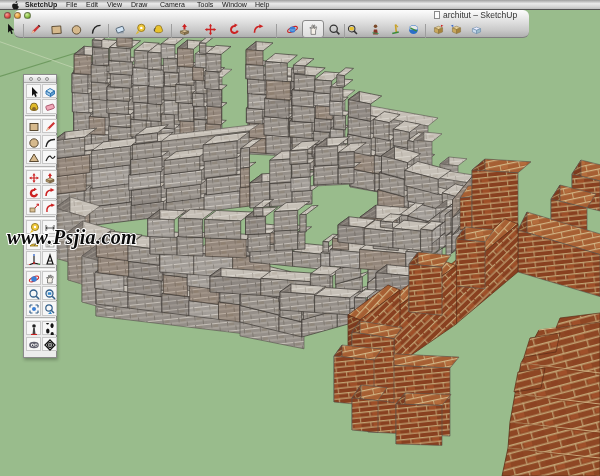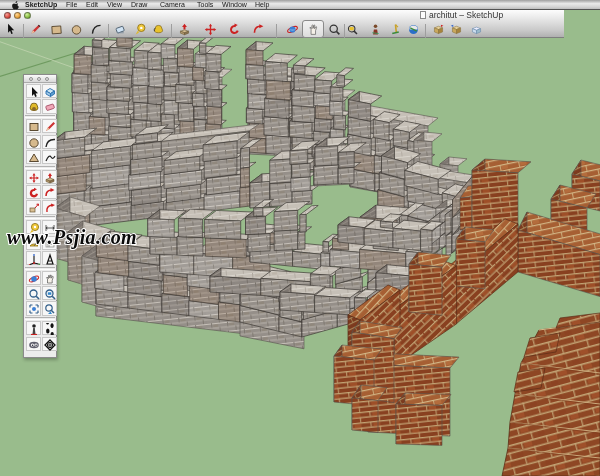--- a/index.html
+++ b/index.html
@@ -1,17 +1,17 @@
 <!DOCTYPE html>
 <html><head><meta charset="utf-8"><style>
 * { margin:0; padding:0; box-sizing:border-box; }
 body { width:600px; height:476px; overflow:hidden; font-family:"Liberation Sans",sans-serif; position:relative; background:#99bc8c; }
 #menubar { position:absolute; left:0; top:0; width:600px; height:10px; background:linear-gradient(#9f9f9f,#e9e9e9 40%,#d5d5d5 75%,#bdbdbd); border-bottom:1px solid #545454; font-size:7px; color:#141414; z-index:5; }
 #applelogo { position:absolute; left:10px; top:0.5px; }
-#titlebar { position:absolute; left:0; top:10px; width:564px; height:28px; background:linear-gradient(#fdfdfd,#e9e9e9 30%,#c9c9c9 75%,#b0b0b0); border-bottom:1px solid #7e7e7e; z-index:4; }
+#titlebar { position:absolute; left:14px; top:10px; width:515px; height:28px; background:linear-gradient(#fdfdfd,#e9e9e9 30%,#c9c9c9 75%,#b0b0b0); border-bottom:1px solid #7e7e7e; z-index:4;border-radius:6px; }
 #wtitle { position:absolute; top:0px; left:429px; font-size:8.5px; color:#333; }
 #wicon { position:absolute; top:1px; left:420px; width:6px; height:8px; background:#fcfcfc; border:0.5px solid #8a8a8a; }
 .tl { position:absolute; top:12px; width:7px; height:7px; border-radius:50%; border:0.5px solid rgba(80,80,80,0.6); z-index:6; }
 #toolbar { position:absolute; left:0; top:10px; width:600px; height:28px; z-index:5; }
 .tbi { position:absolute; top:13px; width:13px; height:13px; }
 .tsep { position:absolute; top:14px; width:1px; height:14px; background:#9e9e9e; }
 #selbg { position:absolute; left:302px; top:10px; width:22px; height:18px; background:rgba(255,255,255,0.55); border:1px solid #8a8a8a; border-radius:3px; }
 #viewport { position:absolute; left:0; top:38px; width:600px; height:438px; }
 #palette { position:absolute; left:23px; top:74px; width:34px; height:284px; background:#ececec; border:1px solid #8a8a8a; box-shadow:1px 2px 3px rgba(0,0,0,0.25); z-index:3; }
 #ptitle { position:absolute; left:0; top:0; width:100%; height:8px; background:linear-gradient(#fafafa,#d8d8d8); border-bottom:1px solid #aaa; }

